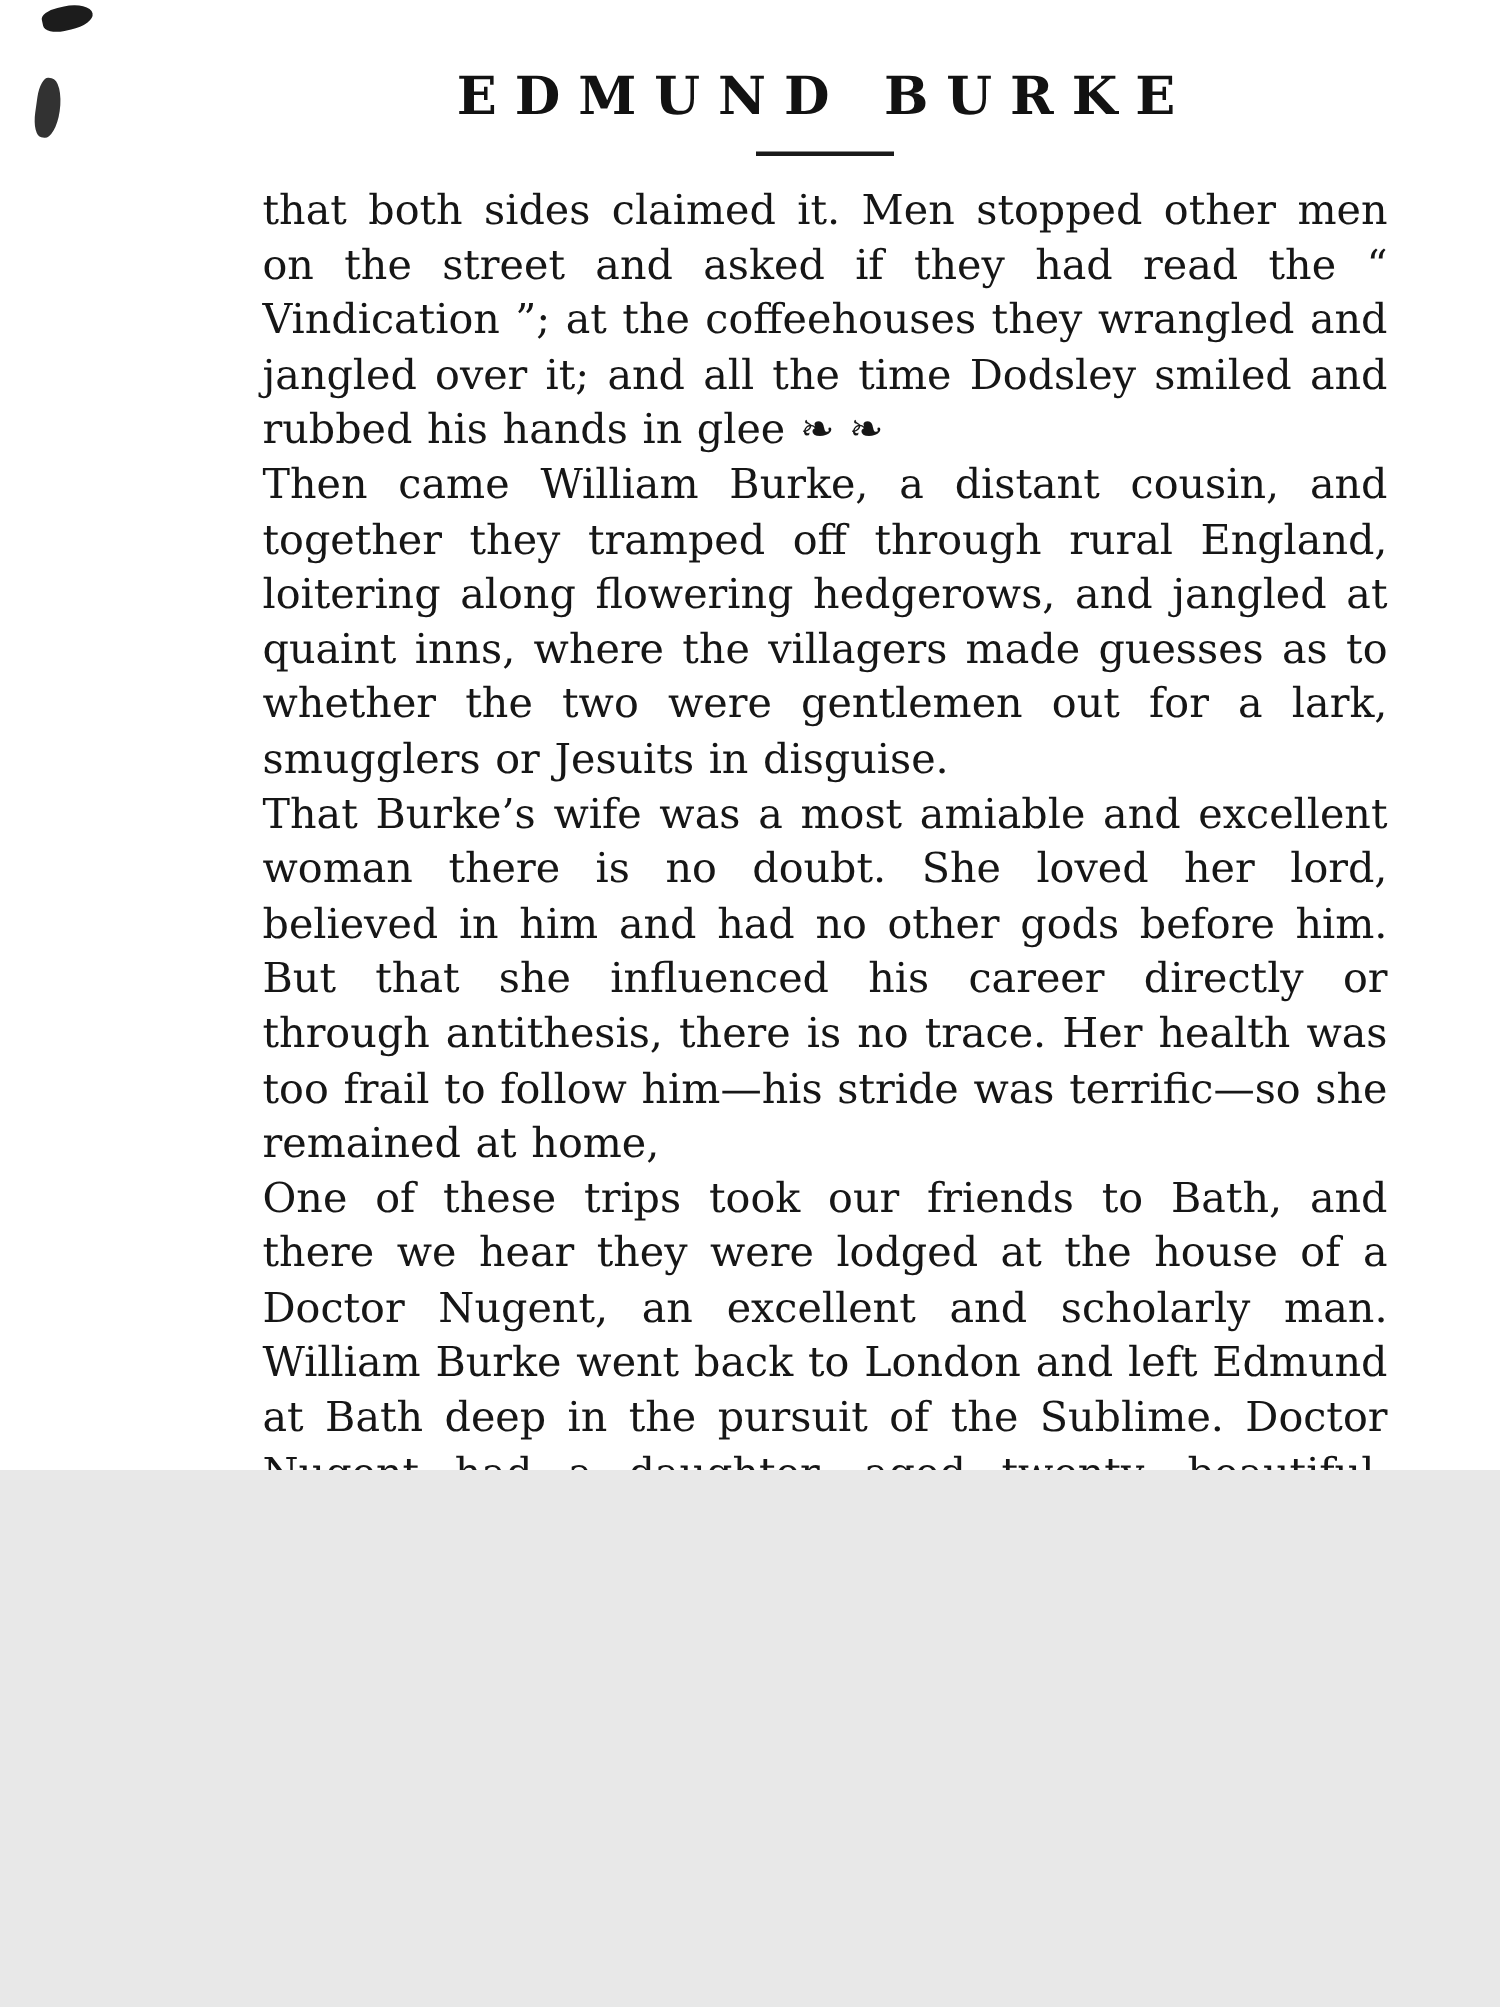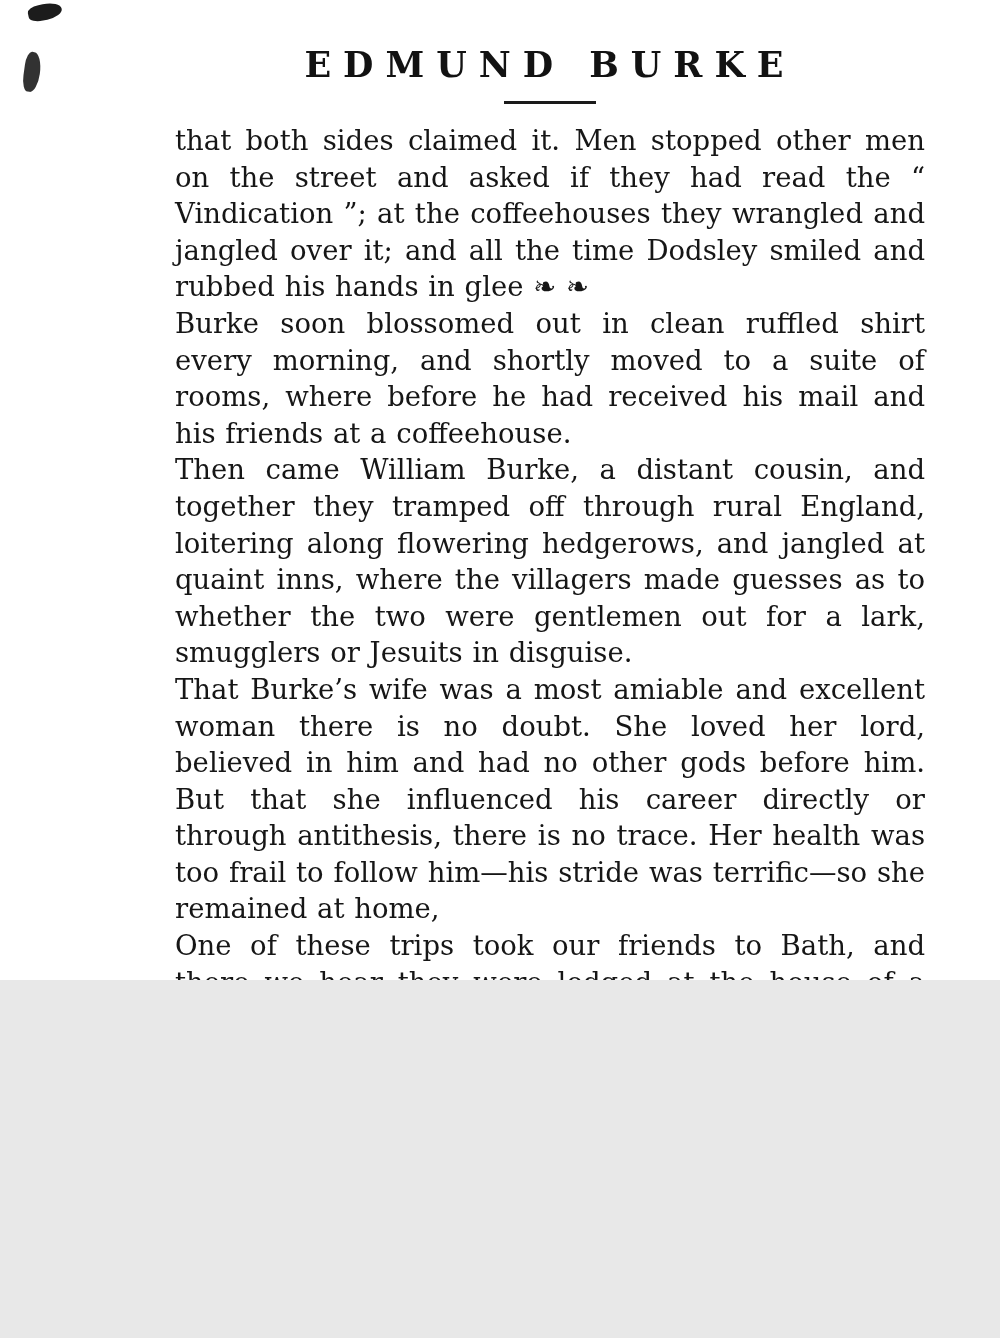--- a/index.html
+++ b/index.html
@@ -77,21 +77,20 @@
   <span class="speck speck-b"></span>
   <span class="speck speck-c"></span>
 
   <header class="page-header">
     <h1 class="running-head">EDMUND BURKE</h1>
     <div class="header-rule"></div>
   </header>
 
   <main class="text-block">
     <p class="paragraph">that both sides claimed it. Men stopped other men on the street and asked if they had read the “ Vindication ”; at the coffeehouses they wrangled and jangled over it; and all the time Dodsley smiled and rubbed his hands in glee ❧ ❧</p>
-    <p class="paragraph">Burke soon blossomed out in clean ruffled shirt every morning, and shortly moved to a suite of rooms, where before he had received his mail and his friends at a coffeehouse.</p>
     <p class="paragraph">Then came William Burke, a distant cousin, and together they tramped off through rural England, loitering along flowering hedgerows, and jangled at quaint inns, where the villagers made guesses as to whether the two were gentlemen out for a lark, smugglers or Jesuits in disguise.</p>
     <p class="paragraph">That Burke’s wife was a most amiable and excellent woman there is no doubt. She loved her lord, believed in him and had no other gods before him. But that she influenced his career directly or through antithesis, there is no trace. Her health was too frail to follow him—his stride was terrific—so she remained at home,</p>
     <p class="paragraph">One of these trips took our friends to Bath, and there we hear they were lodged at the house of a Doctor Nugent, an excellent and scholarly man. William Burke went back to London and left Edmund at Bath deep in the pursuit of the Sublime. Doctor Nugent had a daughter, aged twenty, beautiful, gentle and gracious. The reader can guess the rest.</p>
   </main>
 
   <div class="page-number">170</div>
 
 </div>
 
 </body></html>

